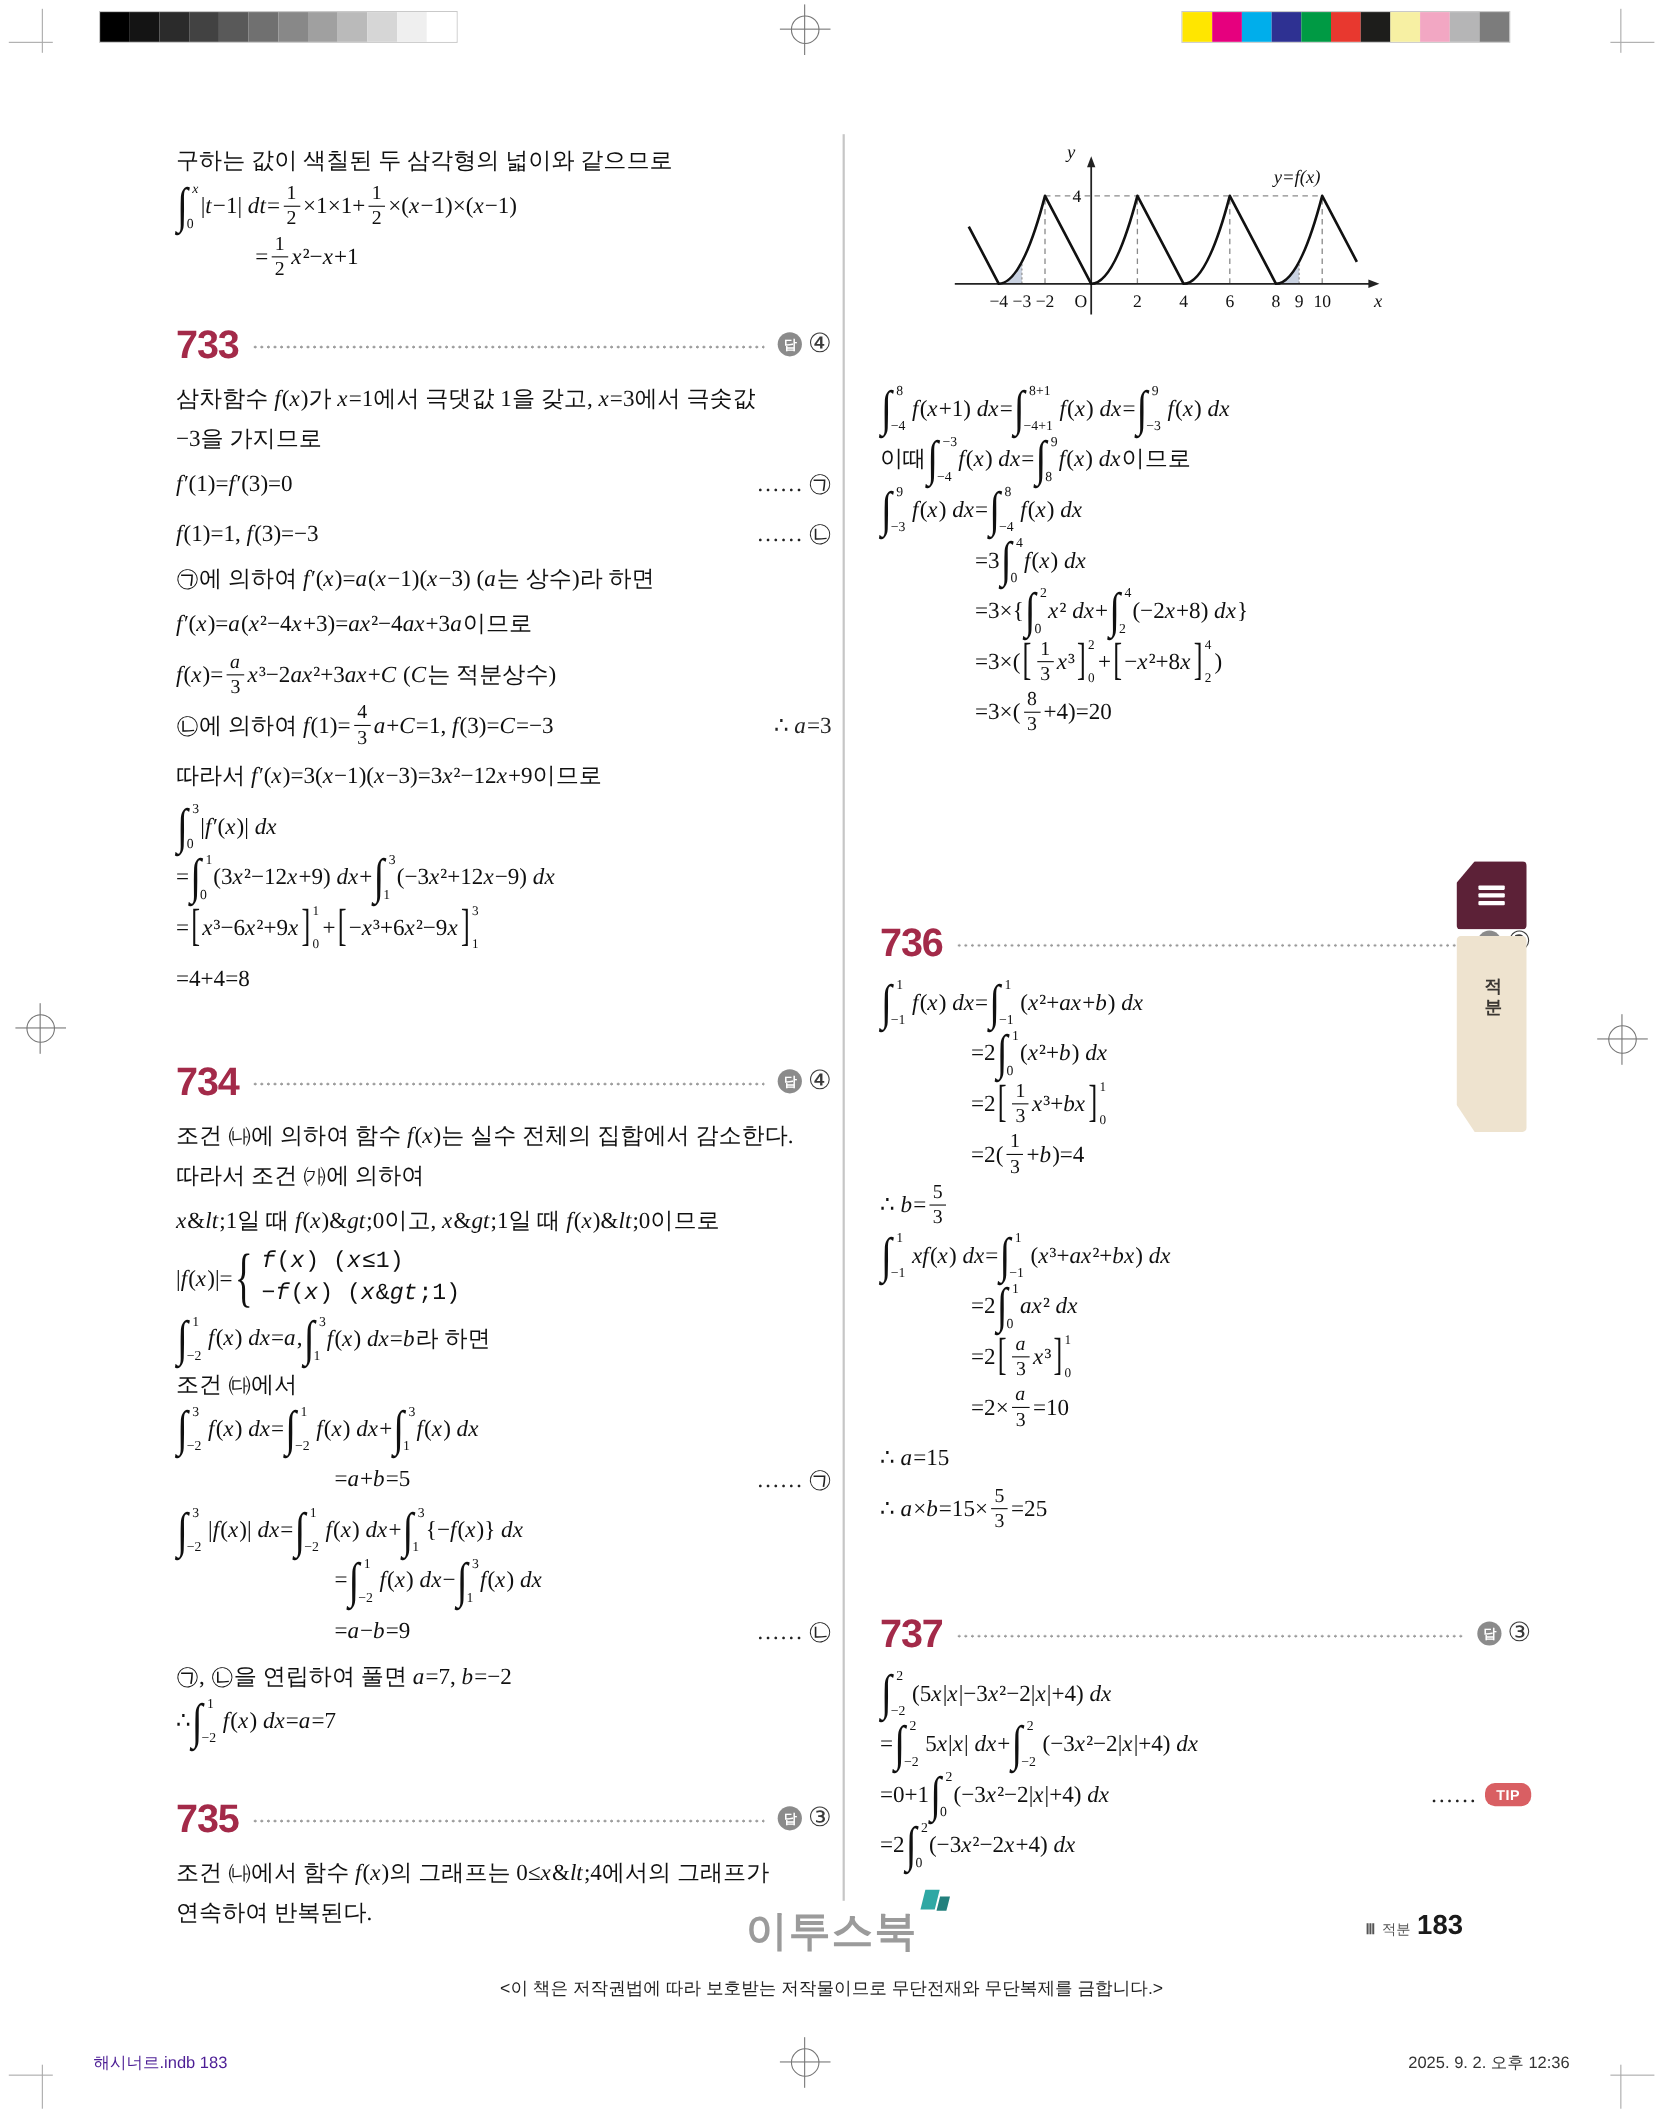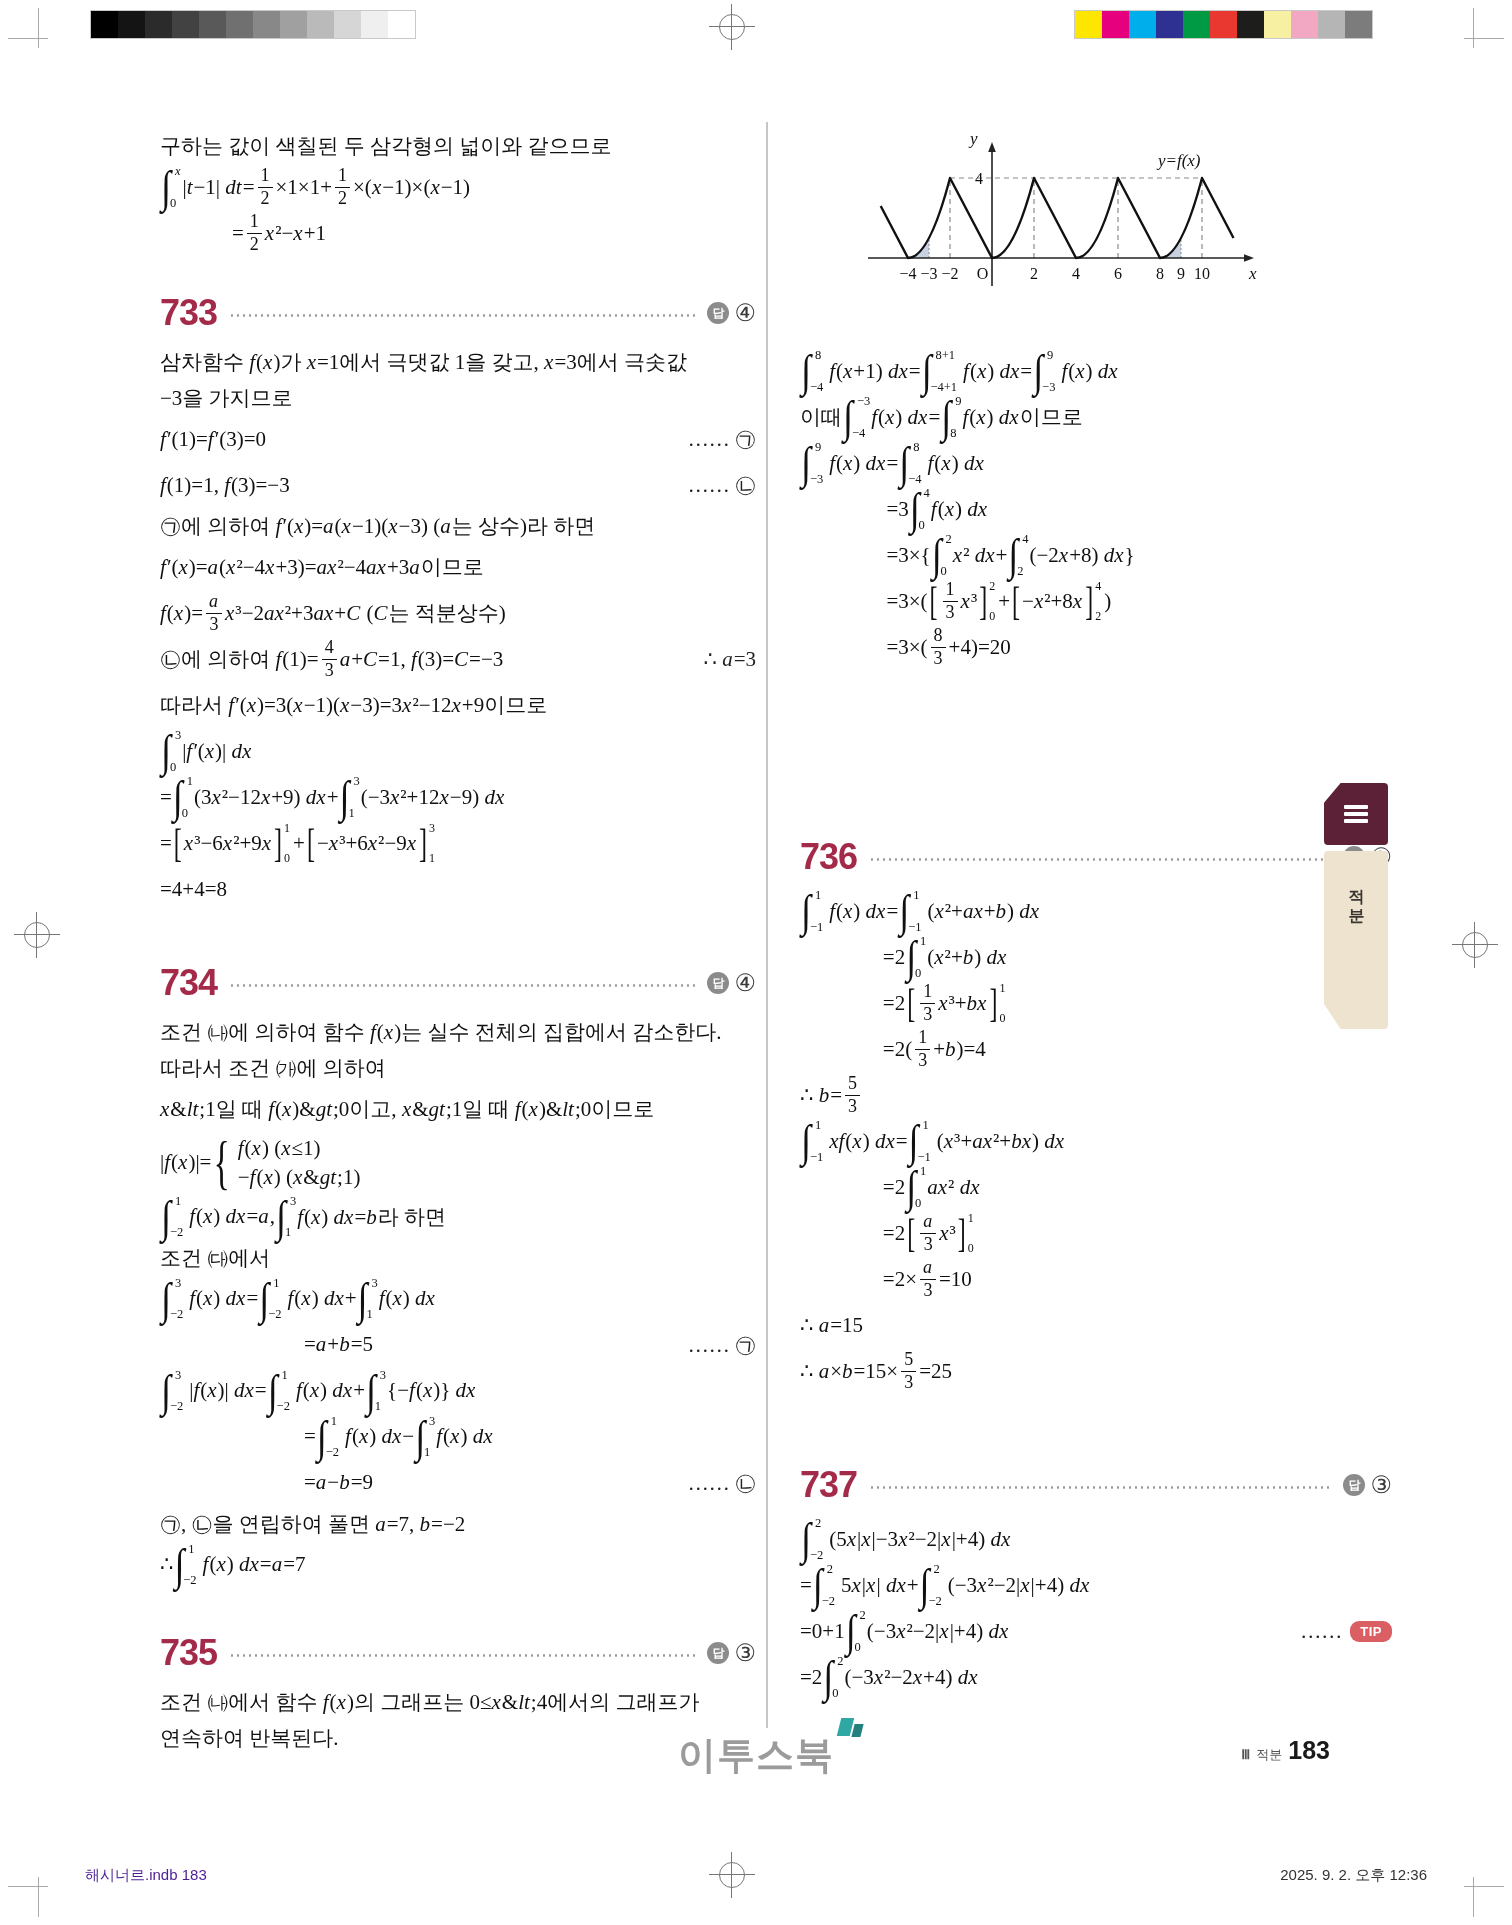--- a/index.html
+++ b/index.html
@@ -53,21 +53,21 @@
   .ilim .ihi{transform:translateX(3px);}
   .ilim .ilo{transform:translateX(-2px);}
   .frac{display:inline-flex;flex-direction:column;margin:0 3px;font-size:18px;line-height:1.18;text-align:center;}
   .fnum{padding:0 3px;} .fden{border-top:1.4px solid #111;padding:0 3px;}
   .tallb{font-size:24px;transform:scaleY(1.7);display:inline-block;line-height:40px;margin:0 2px;font-weight:300;}
   .blim{display:inline-flex;flex-direction:column;justify-content:space-between;height:42px;
         font-size:12px;line-height:1;margin-right:3px;}
   .cases{display:inline-flex;align-items:center;margin:3px 0;}
   .cbrace{font-size:34px;transform:scaleY(1.75);display:inline-block;margin:0 8px 0 2px;font-weight:300;}
   .crows{display:inline-flex;flex-direction:column;gap:3px;}
-  .crow{line-height:1.25;}
+  .crow{line-height:1.25;font-family:Liberation Mono, monospace;}
 
   
   .graph-wrap{position:absolute;left:62px;top:118px;}
   .gtick{font:16px "Liberation Serif","DejaVu Serif",serif;fill:#111;}
   .gaxis{font:italic 17px "Liberation Serif","DejaVu Serif",serif;fill:#111;}
   .gflabel{font:italic 17px "Liberation Serif","DejaVu Serif",serif;fill:#111;}
 
   
   .tab-dark{position:absolute;left:1324px;top:783px;width:64px;height:62px;background:#5c2137;
         clip-path:polygon(26% 0,100% 0,100% 100%,0 100%,0 32%);display:flex;flex-direction:column;
@@ -951,20 +951,21 @@
 
   <div class="logo">
     <span class="logo-inner">
       <span class="logo-text">이투스북</span>
       <span class="logo-mark">
           <span class="lm1"></span>
           <span class="lm2"></span>
         </span>
     </span>
   </div>
+  <div class="copyright">&lt;이 책은 저작권법에 따라 보호받는 저작물이므로 무단전재와 무단복제를 금합니다.&gt;</div>
   <div class="pageinfo">
     <span class="chapmark">Ⅲ</span>
     <span class="chapname">적분</span>
     <span class="pagenum">183</span>
   </div>
   <div class="file-footer">해시너르.indb   183</div>
   <div class="date-footer">2025. 9. 2.   오후 12:36</div>
 
 </div>
 

